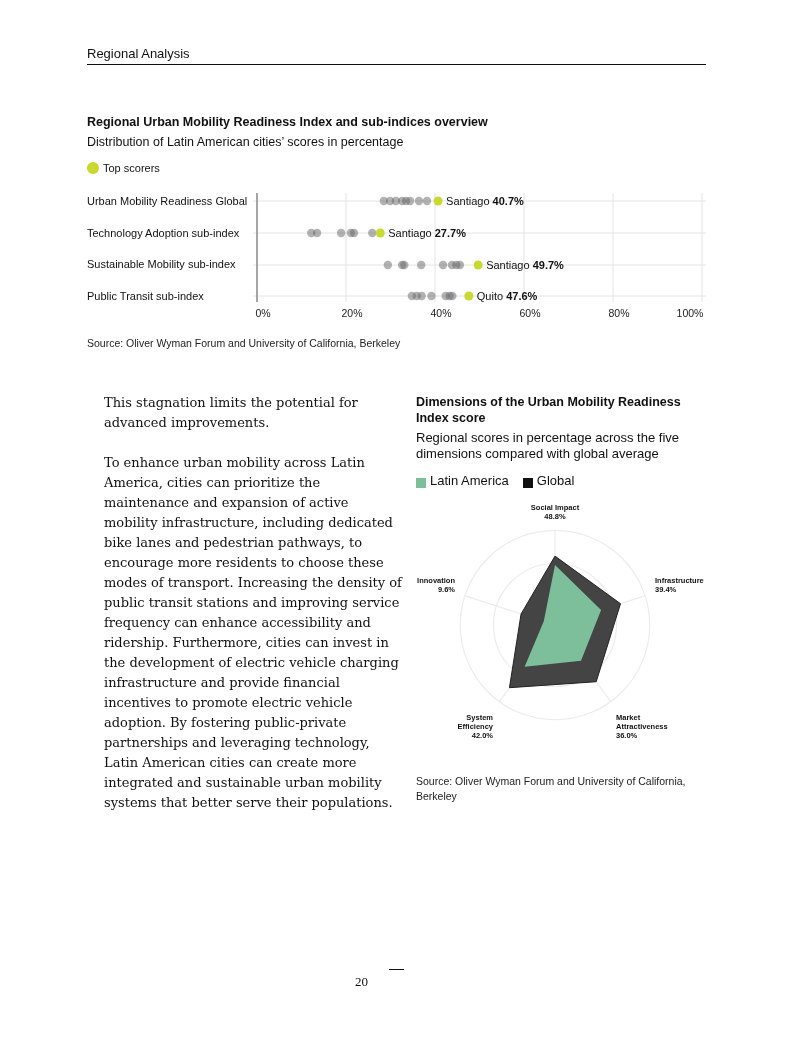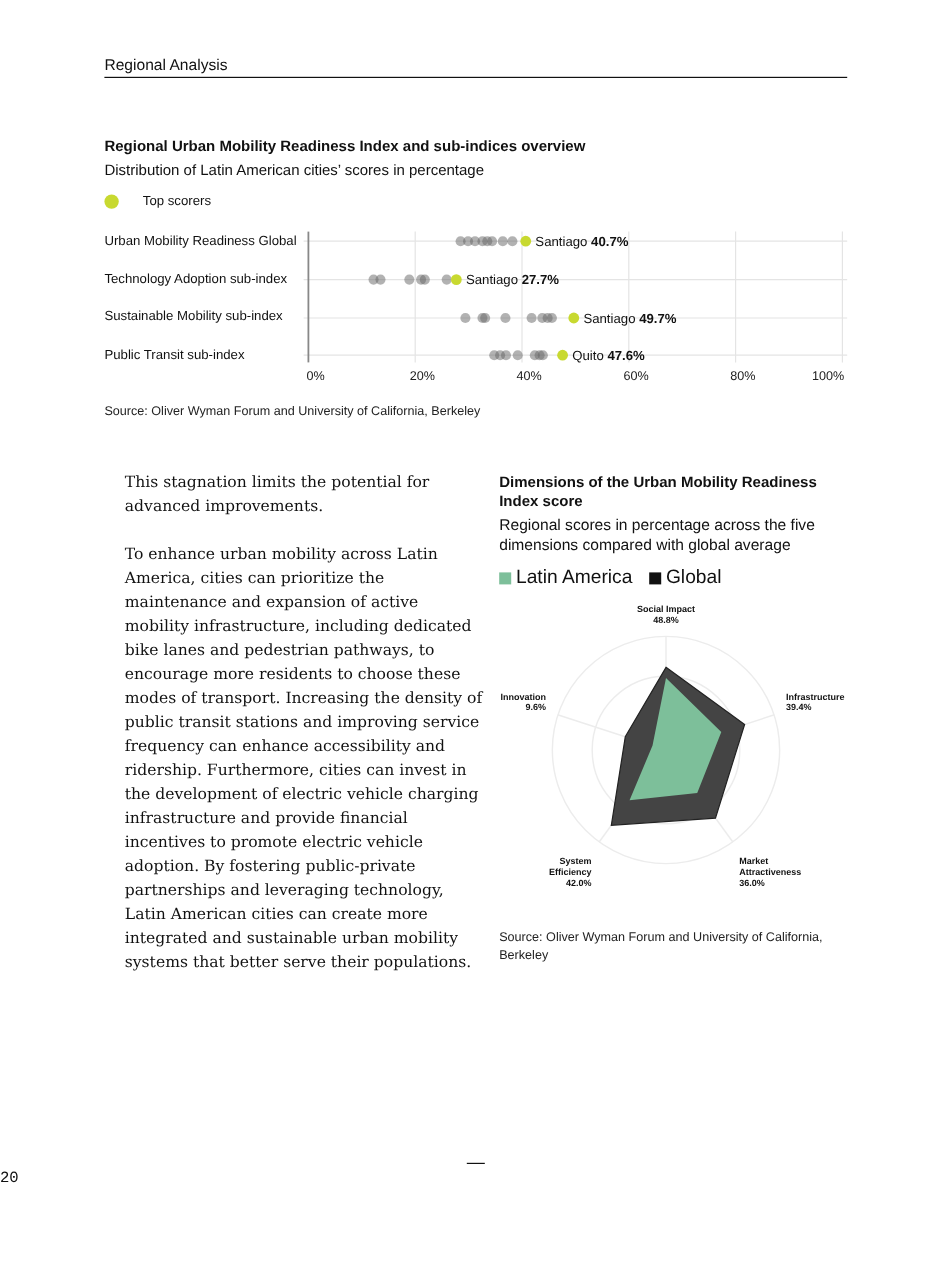--- a/index.html
+++ b/index.html
@@ -2,31 +2,31 @@
 <html><head>
 <meta charset="utf-8">
 <style>
   html, body { margin:0; padding:0; background:#ffffff; }
   body { width:793px; height:1056px; position:relative; overflow:hidden; font-family:"Liberation Sans", sans-serif; color:#111; }
   .abs { position:absolute; }
   .header-title { left:87px; top:46px; font-size:13px; color:#111; }
   .header-rule { left:87px; top:64px; width:619px; height:1px; background:#111; }
   .chart1-title { left:87px; top:115px; font-size:12.5px; font-weight:bold; }
   .chart1-sub { left:87px; top:135px; font-size:12.5px; }
-  .legend1 { left:87px; top:162px; font-size:11px; display:flex; align-items:center; gap:20px; }
+  .legend1 { left:87px; top:162px; font-size:11px; display:flex; align-items:center; gap:4px; }
   .legend-dot { width:12px; height:12px; border-radius:50%; display:inline-block; }
   .row-label { left:87px; font-size:11px; }
   .source { font-size:10.5px; color:#222; }
   .body-text { left:104px; top:393px; width:300px; font-family:"DejaVu Serif", "Liberation Serif", serif; font-size:13px; line-height:20px; color:#111; }
   .body-text p { margin:0 0 20px 0; }
   .chart2-title { left:416px; top:394px; width:290px; font-size:12.5px; font-weight:bold; line-height:16px; }
   .chart2-sub { left:416px; top:430px; width:295px; font-size:13px; line-height:16px; }
-  .legend2 { left:416px; top:473px; font-size:16px; display:flex; align-items:center; gap:4px; }
+  .legend2 { left:416px; top:473px; font-size:13px; display:flex; align-items:flex-end; gap:4px; }
   .sq { width:10px; height:10px; display:inline-block; }
-  .page-num { left:0; width:723px; top:974px; text-align:left; font-family:Liberation Mono, monospace; font-size:13px; }
+  .page-num { left:0; width:723px; top:974px; text-align:center; font-family:Liberation Serif, serif; font-size:13px; }
   .page-rule { left:389px; top:969px; width:15px; height:1px; background:#111; }
   svg text { font-family:"Liberation Sans", sans-serif; }
 </style>
 </head>
 <body>
 
 <div class="abs header-title">Regional Analysis</div>
 <div class="abs header-rule"></div>
 
 <div class="abs chart1-title">Regional Urban Mobility Readiness Index and sub-indices overview</div>

